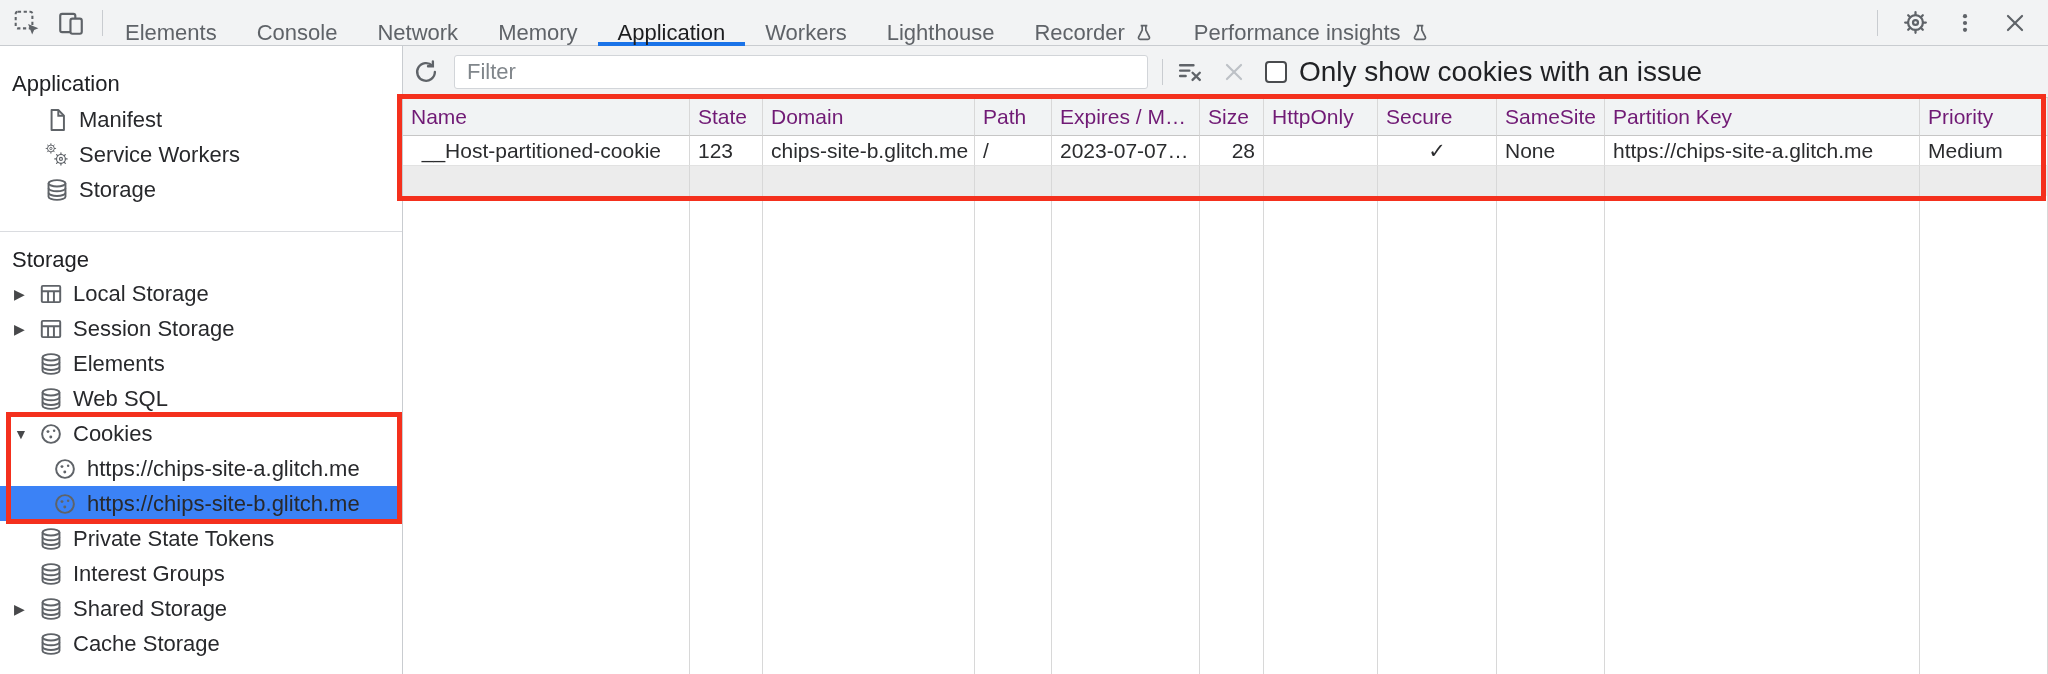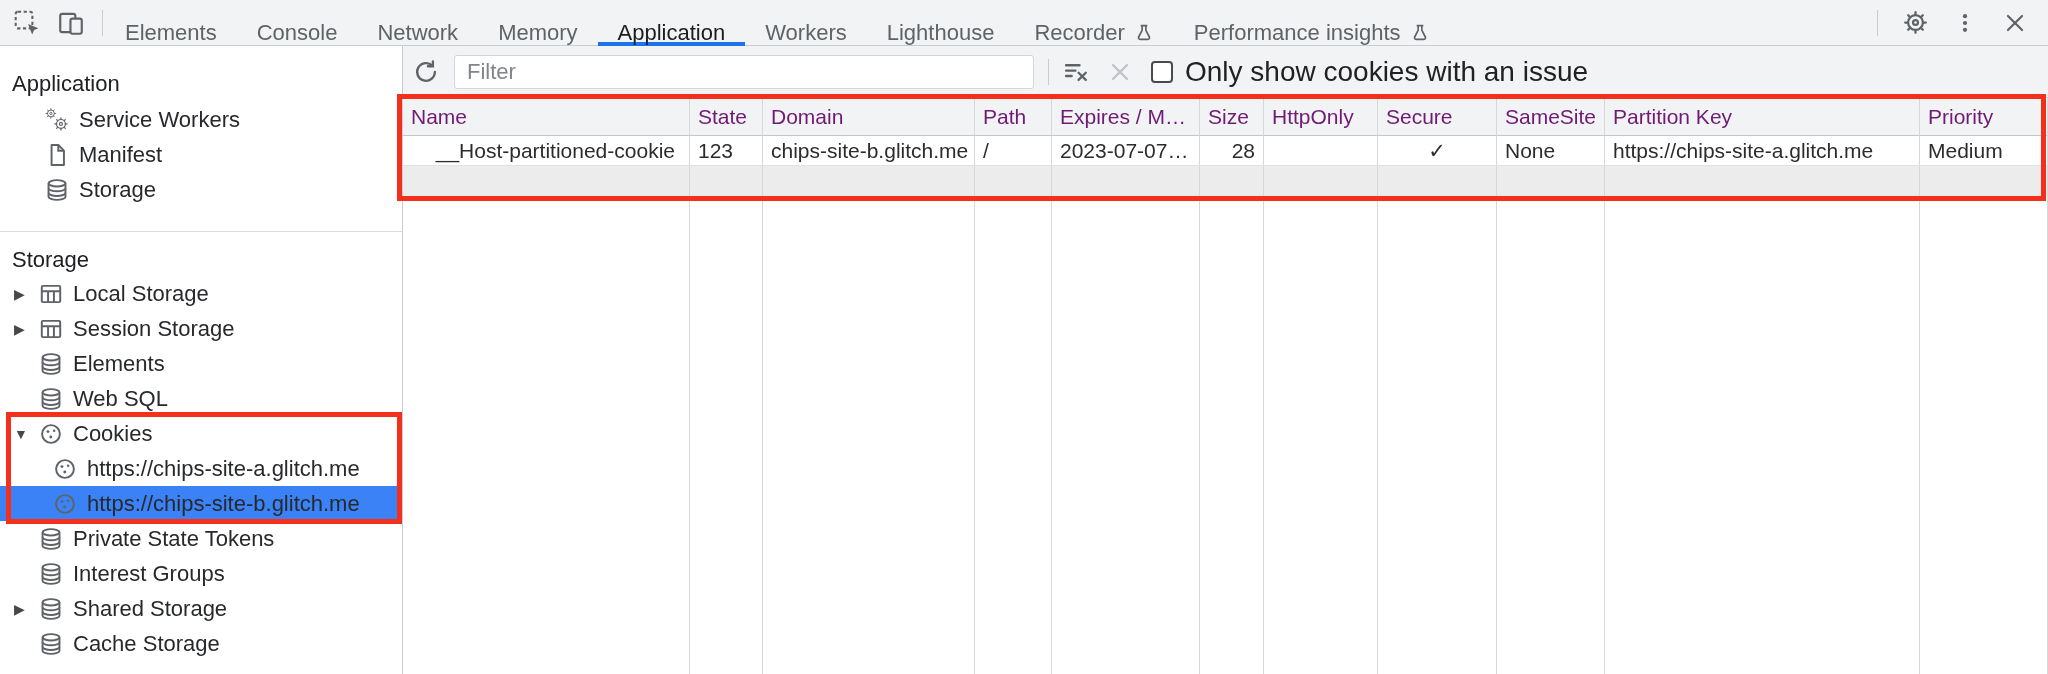--- a/index.html
+++ b/index.html
@@ -35,21 +35,21 @@
   .t-ic { width:26px; height:26px; stroke:#5f6368; fill:none; stroke-width:1.8; flex:none; }
   .t-row .lbl { margin-left:9px; color:#28292c; }
   .sb-divider { height:1px; background:#dadce0; margin-top:24px; }
   .sec-title.second { margin-top:12px; }
   .app-rows { margin-top:2px; }
 
   
   .main { flex:1; display:flex; flex-direction:column; background:#fff; }
   .toolbar { height:52px; background:#f2f3f4; border-bottom:1px solid #cacdd0;
     display:flex; align-items:center; padding-left:8px; }
-  .filter-input { width:580px; height:34px; margin-left:13px; border:1px solid #d2d5d9;
+  .filter-input { width:694px; height:34px; margin-left:13px; border:1px solid #d2d5d9;
     border-radius:3px; background:#fff; font-size:22px; padding:0 12px; color:#202124;
     font-family:inherit; outline:none; }
   .filter-input::placeholder { color:#80868b; }
   .tb2-div { width:1px; height:26px; background:#c9ccd0; margin-left:14px; }
   .tool-ic { display:flex; align-items:center; justify-content:center; width:30px; height:30px; cursor:pointer; }
   .cbx { width:22px; height:22px; border:2px solid #494b4e; border-radius:4px; background:#fff;
     margin-left:16px; cursor:pointer; flex:none; }
   .cbx-label { margin-left:12px; font-size:28px; color:#202124; cursor:pointer; }
 
   
@@ -57,21 +57,21 @@
     grid-template-columns:287px 73px 212px 77px 148px 64px 114px 119px 108px 315px minmax(0,1fr);
     grid-template-rows:38px 30px 30px 1fr; font-size:21px; }
   .hc { background:#f1f3f4; border-right:1px solid #d8d8d8; border-bottom:1px solid #c6c6c6;
     display:flex; align-items:center; padding:0 8px; color:#701a75; white-space:nowrap; overflow:hidden; cursor:pointer; }
   .rc { background:#fff; border-right:1px solid #d8d8d8; border-bottom:1px solid #e2e2e2;
     display:flex; align-items:center; padding:0 8px; color:#2b2c2e; white-space:nowrap; overflow:hidden; }
   .sc { background:#ececec; border-right:1px solid #d8d8d8; }
   .fc { background:#fff; border-right:1px solid #d8d8d8; }
   .al-r { justify-content:flex-end; }
   .al-c { justify-content:center; }
-  .rc.name { padding-right:14px; }
+  .rc.name { padding-right:28px; }
 
   
   .red-rect { position:absolute; border:5px solid #f4301d; pointer-events:none; z-index:50; }
   .red-sidebar { left:6px; top:412px; width:396px; height:112px; }
   .red-table { left:397px; top:94px; width:1649px; height:107px; }
 </style>
 </head>
 <body>
 
 <svg width="0" height="0" style="position:absolute">
@@ -166,36 +166,36 @@
     </div>
   </header>
 
   <div class="content">
 
     <aside class="sidebar">
       <div class="sec-title">Application</div>
 
       <div class="app-rows">
         <div class="t-row app-row">
+          <svg class="t-ic" viewBox="0 0 24 24">
+            <path stroke-linejoin="round" d="M7 2.8 h6.2 L18.4 8 V21.2 H7 Z"></path>
+              <path d="M13.2 2.8 V8 h5.2"></path>
+          </svg>
+          <span class="lbl">Manifest</span>
+        </div>
+        <div class="t-row app-row">
           <svg class="t-ic" viewBox="0 0 24 24" stroke-width="2">
             <g transform="translate(0.6,0.2) scale(0.48)">
                 <use href="#sym-gear"></use>
               </g>
             <g transform="translate(8.2,8.2) scale(0.62)">
                 <use href="#sym-gear"></use>
               </g>
           </svg>
           <span class="lbl">Service Workers</span>
-        </div>
-        <div class="t-row app-row">
-          <svg class="t-ic" viewBox="0 0 24 24">
-            <path stroke-linejoin="round" d="M7 2.8 h6.2 L18.4 8 V21.2 H7 Z"></path>
-              <path d="M13.2 2.8 V8 h5.2"></path>
-          </svg>
-          <span class="lbl">Manifest</span>
         </div>
         <div class="t-row app-row">
           <svg class="t-ic" viewBox="0 0 24 24">
               <use href="#sym-db"></use>
             </svg>
           <span class="lbl">Storage</span>
         </div>
       </div>
 
       <div class="sb-divider"></div>

